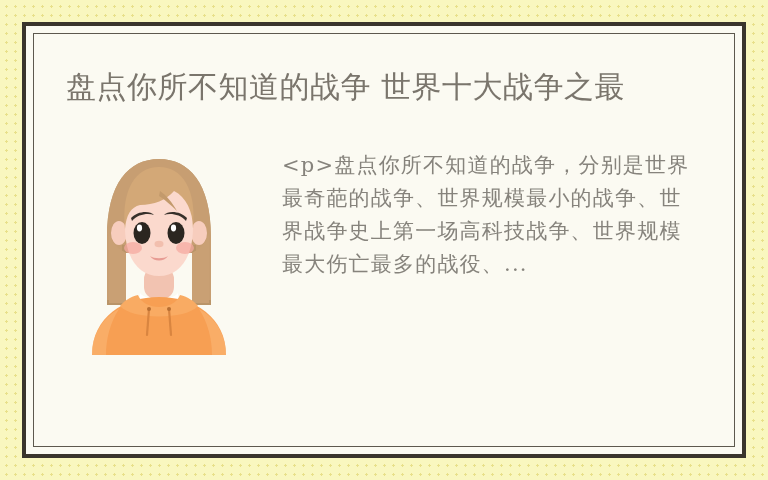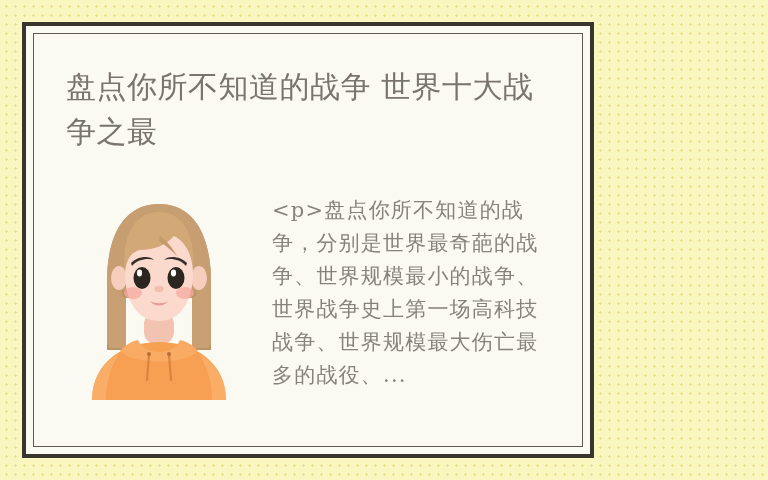--- a/index.html
+++ b/index.html
@@ -15,21 +15,21 @@
     background-image: radial-gradient(#e8e08a 1px, transparent 1.2px);
     background-size: 9px 9px;
     background-position: 2px 2px;
   }
 
   
   .page-frame {
     position: absolute;
     left: 22px;
     top: 22px;
-    width: 572px;
+    width: 724px;
     height: 436px;
     box-sizing: border-box;
     border: 4px solid #3a352c;
     background: #fbfaf2;
   }
   
   .inner-frame {
     position: absolute;
     left: 7px;
     top: 7px;
@@ -78,21 +78,21 @@
   }
 
   .avatar-svg {
     display: block;
     width: 170px;
     height: 210px;
   }
 
   .excerpt {
     flex: 1 1 auto;
-    margin-left: 28px;
+    margin-left: 38px;
     margin-top: 4px;
     font-family: "DejaVu Serif", "Liberation Serif", serif;
     font-size: 21px;
     line-height: 33px;
     letter-spacing: 1.2px;
     color: #86837c;
     max-width: 430px;
     word-break: break-all;
   }
 </style>

